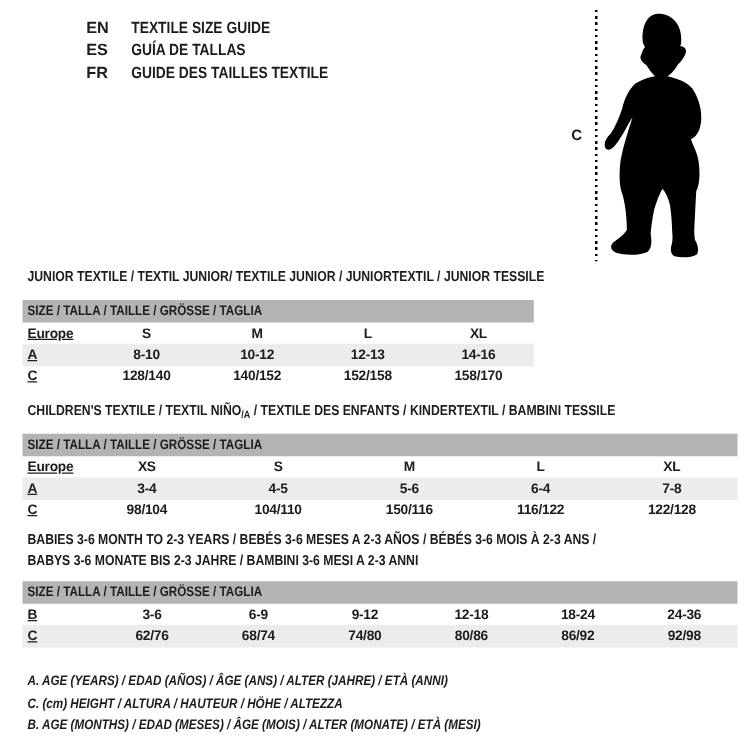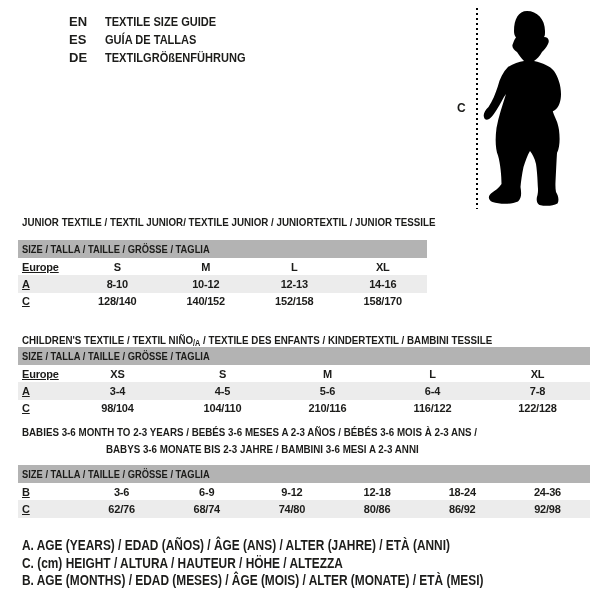--- a/index.html
+++ b/index.html
@@ -13,60 +13,60 @@
   .lang-code{width:36px;flex:0 0 36px;padding-left:47px;}
   .lang-label{white-space:nowrap;}
 
   
   .dash-line{position:absolute;left:476px;top:8px;width:2px;height:201px;
              background:repeating-linear-gradient(to bottom,#000 0 2px,transparent 2px 5px);}
   .height-label{position:absolute;left:457px;top:101px;font-size:12px;font-weight:700;}
   .baby-svg{position:absolute;left:483px;top:6px;}
 
   
-  .sec-title{position:absolute;left:22px;font-size:11.5px;font-weight:700;line-height:17px;text-align:center;}
+  .sec-title{position:absolute;left:22px;font-size:11.5px;font-weight:700;line-height:17px;}
   .t-junior-title{top:214px;}
-  .t-children-title{top:332px;}
+  .t-children-title{top:321px;}
   .t-babies-title{top:424px;}
   .subA{font-size:8.5px;position:relative;top:2px;}
 
   
   .size-table{position:absolute;left:18px;font-size:11px;font-weight:700;}
   .tbl-head{height:18px;background:#b3b3b3;display:flex;align-items:center;padding-left:4px;}
   .t-row{display:flex;height:17.4px;align-items:center;}
   .t-row.alt{background:#ececec;}
   .t-lbl{padding-left:4px;letter-spacing:-0.2px;text-decoration:underline;}
   .t-cell{flex:1;text-align:center;letter-spacing:-0.2px;}
   .tbl-junior{top:240px;width:409px;}
   .tbl-junior .t-lbl{width:51px;flex:0 0 51px;}
   .tbl-children{top:347px;width:572px;}
   .tbl-children .t-lbl{width:43px;flex:0 0 43px;}
   .tbl-babies{top:465px;width:572px;}
   .tbl-babies .t-lbl{width:57px;flex:0 0 57px;}
 
   
-  .footnotes{position:absolute;left:22px;top:537px;font-size:14px;font-weight:700;line-height:17.6px;}
+  .footnotes{position:absolute;left:22px;top:537px;font-size:11px;font-weight:700;line-height:17.6px;font-style:italic;}
 </style>
 </head>
 <body>
 
 <div id="page">
 
   <div class="lang-list">
     <div class="lang-row">
       <span class="lang-code">EN</span>
       <span class="lang-label sx">TEXTILE SIZE GUIDE</span>
     </div>
     <div class="lang-row">
       <span class="lang-code">ES</span>
       <span class="lang-label sx">GUÍA DE TALLAS</span>
     </div>
     <div class="lang-row">
-      <span class="lang-code">DE</span>
-      <span class="lang-label sx">TEXTILGRÖßENFÜHRUNG</span>
+      <span class="lang-code">FR</span>
+      <span class="lang-label sx">GUIDE DES TAILLES TEXTILE</span>
     </div>
   </div>
 
   <div class="dash-line"></div>
   <div class="height-label">C</div>
   <svg class="baby-svg" width="117" height="206" viewBox="0 0 117 206" aria-hidden="true">
     <path fill="#000000" d="
       M 44 5
       C 54 5 62 13 62 25
       C 62 28 62 30 61 31
@@ -161,21 +161,21 @@
       <span class="t-cell">3-4</span>
       <span class="t-cell">4-5</span>
       <span class="t-cell">5-6</span>
       <span class="t-cell">6-4</span>
       <span class="t-cell">7-8</span>
     </div>
     <div class="t-row">
       <span class="t-lbl">C</span>
       <span class="t-cell">98/104</span>
       <span class="t-cell">104/110</span>
-      <span class="t-cell">210/116</span>
+      <span class="t-cell">150/116</span>
       <span class="t-cell">116/122</span>
       <span class="t-cell">122/128</span>
     </div>
   </div>
 
   <div class="sec-title t-babies-title">
     <div><span class="sx">BABIES 3-6 MONTH TO 2-3 YEARS / BEBÉS 3-6 MESES A 2-3 AÑOS / BÉBÉS 3-6 MOIS À 2-3 ANS /</span></div>
     <div><span class="sx">BABYS 3-6 MONATE BIS 2-3 JAHRE / BAMBINI 3-6 MESI A 2-3 ANNI</span></div>
   </div>
   <div class="size-table tbl-babies">

